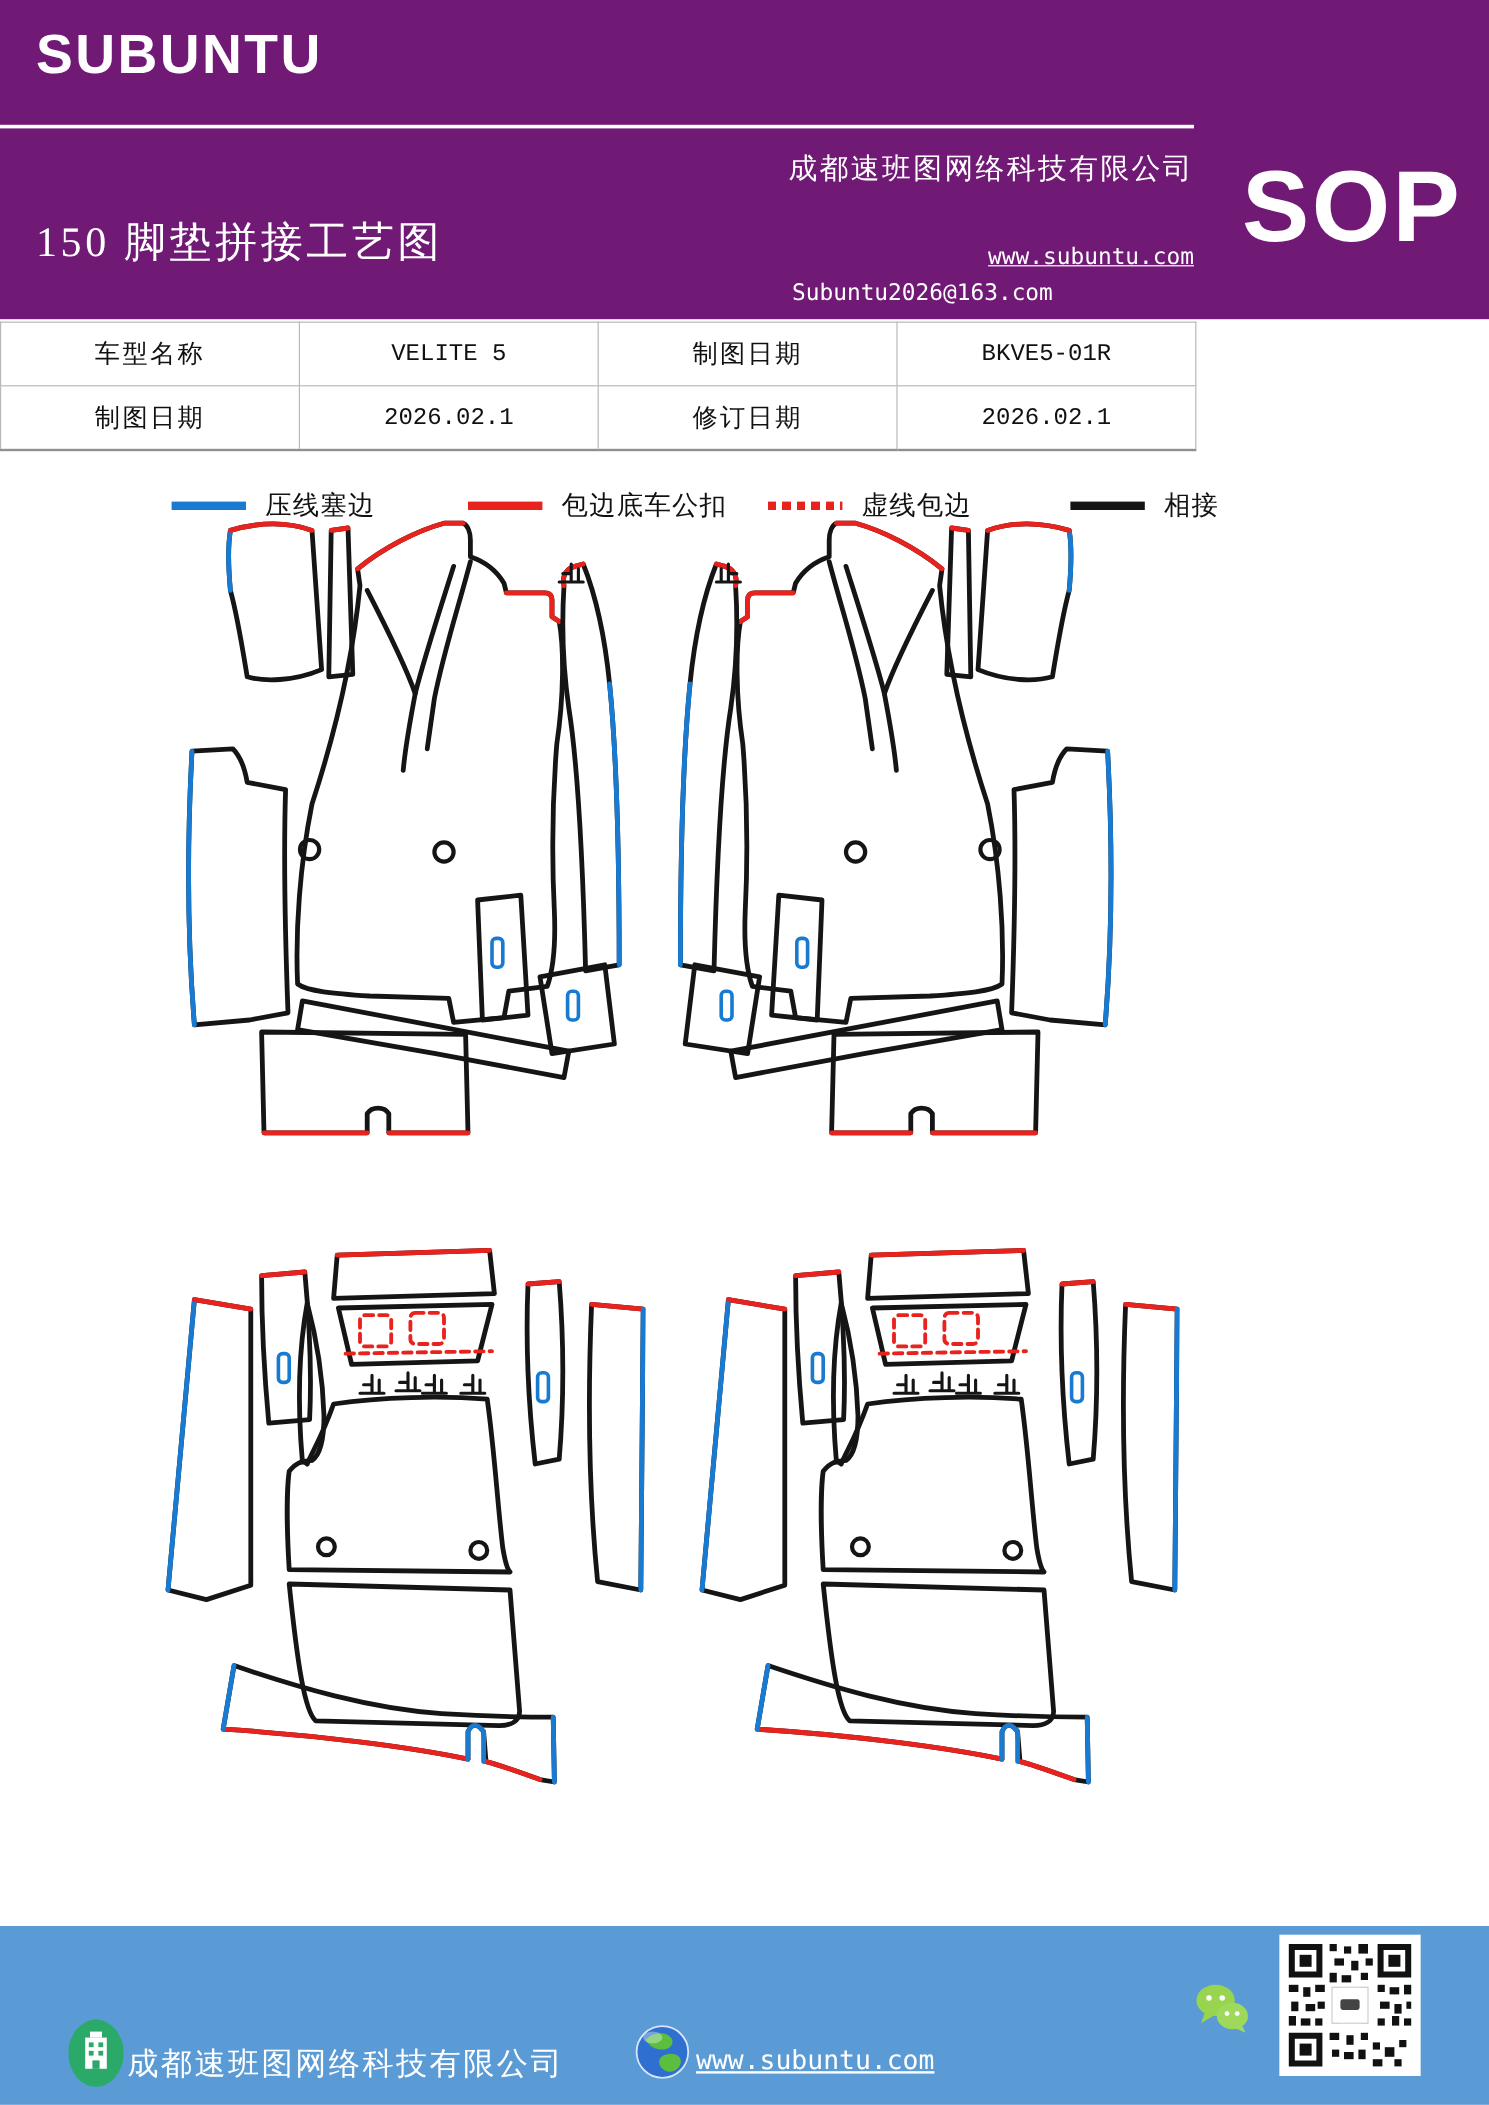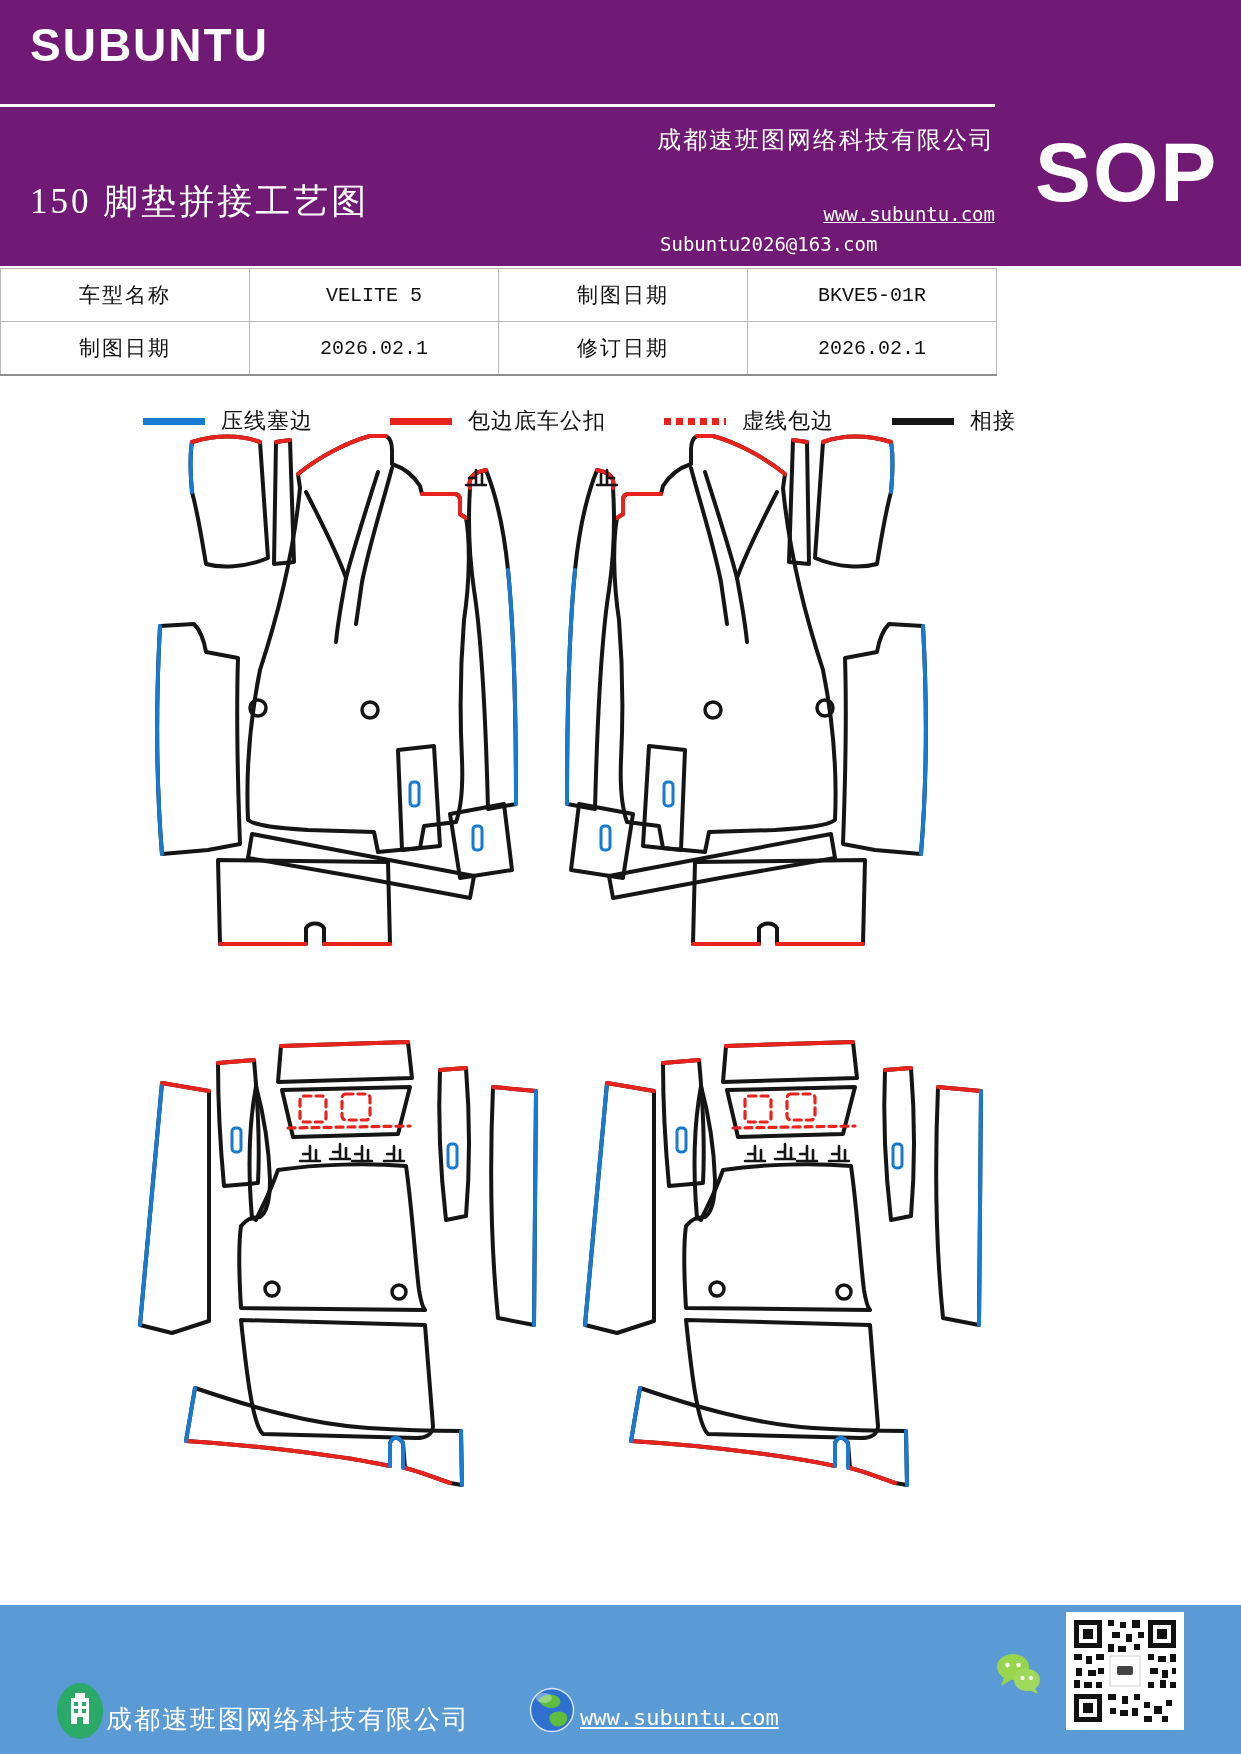--- a/index.html
+++ b/index.html
@@ -77,21 +77,21 @@
   </table>
 
 <div class="legend-item" style="left:143px">
   <span class="swatch sw-blue"></span>
   <span class="legend-label">压线塞边</span>
 </div>
 <div class="legend-item" style="left:390px">
   <span class="swatch sw-red"></span>
   <span class="legend-label">包边底车公扣</span>
 </div>
-<div class="legend-item" style="left:664px">
+<div class="legend-item" style="left:640px">
   <span class="swatch sw-dashed"></span>
   <span class="legend-label">虚线包边</span>
 </div>
 <div class="legend-item" style="left:892px">
   <span class="swatch sw-black"></span>
   <span class="legend-label">相接</span>
 </div>
 
 <svg width="0" height="0" style="position:absolute" aria-hidden="true">
 <defs>

